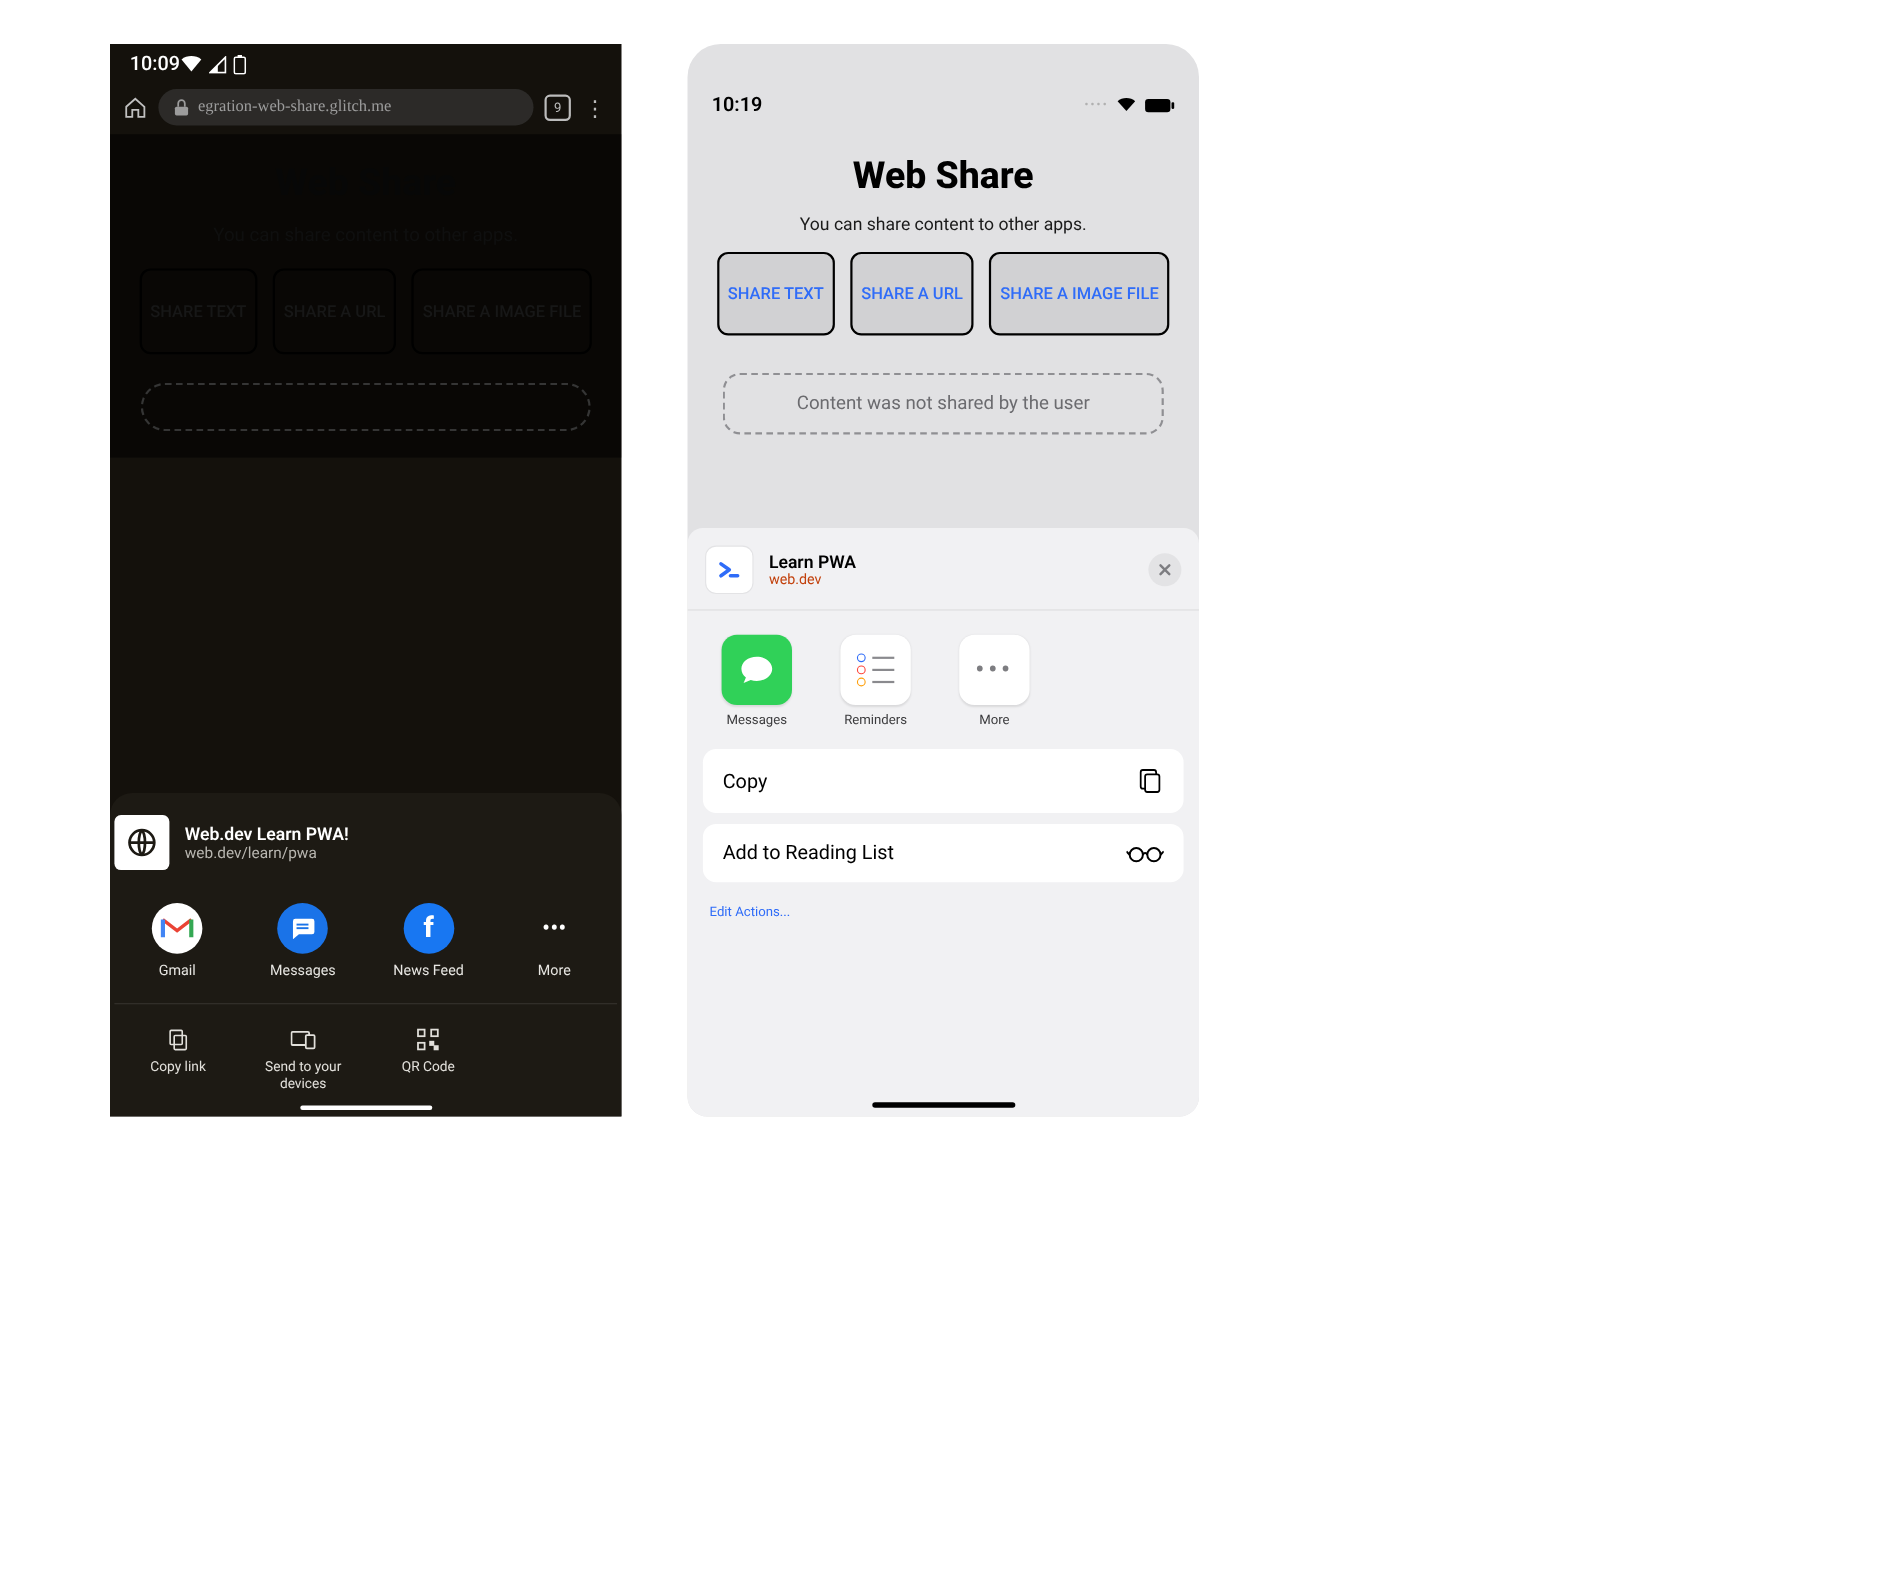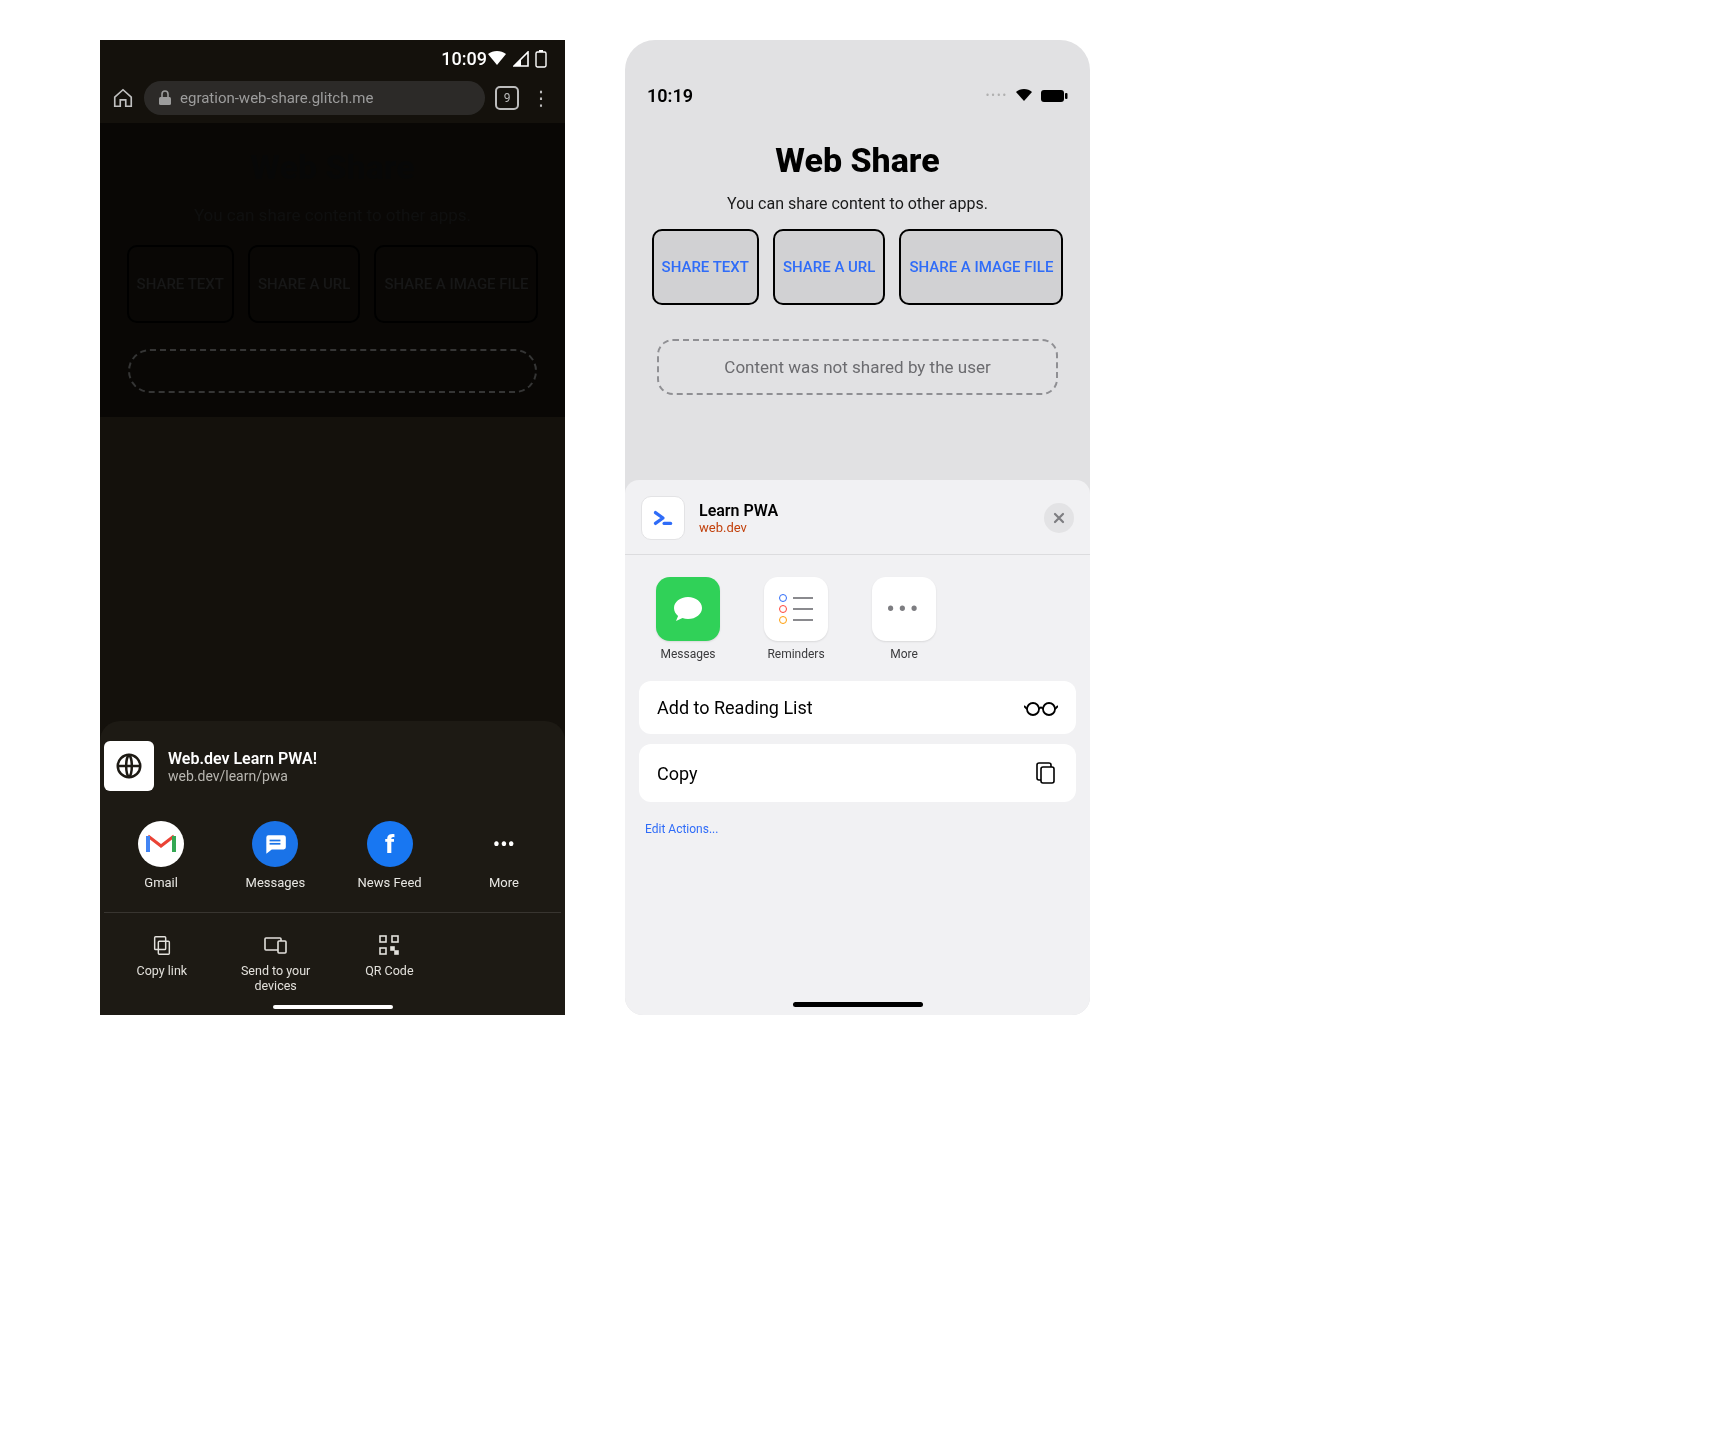--- a/index.html
+++ b/index.html
@@ -22,32 +22,32 @@
     background: #fff;
   }
 
   
   .android {
     background: #14110c;
     border-radius: 0;
     color: #fff;
   }
   .android .statusbar {
-    display: flex; justify-content: flex-end; align-items: center;
+    display: flex; justify-content: flex-start; align-items: center;
     padding: 8px 18px 4px 18px; font-size: 18px; font-weight: 500;
   }
   .android .status-icons { display: flex; gap: 6px; align-items: center; }
   .android .addrbar {
     display: flex; align-items: center; gap: 10px; padding: 8px 12px;
   }
   .android .home-icon { font-size: 22px; color: #c9c9c9; }
   .android .url-pill {
     flex: 1; background: rgba(60,60,60,.6); border-radius: 22px;
     padding: 8px 14px; display: flex; align-items: center; gap: 8px;
-    color: #9c9c9c; font-size: 15px;
+    color: #9c9c9c; font-size: 15px; font-family: Liberation Serif, serif;
   }
   .android .tab-count {
     border: 2px solid #bcbcbc; border-radius: 5px; width: 24px; height: 24px;
     display: flex; align-items: center; justify-content: center;
     font-size: 12px; color: #bcbcbc;
   }
   .android .overflow { color: #bcbcbc; font-size: 20px; padding: 0 2px; }
 
   .android .page-content {
     text-align: center; padding: 24px 14px; color: #222;
@@ -378,35 +378,35 @@
       <div class="app-col">
         <div class="app-ico">
             <span class="more-ico">•••</span>
           </div>
         <span>More</span>
       </div>
     </div>
 
     <div class="option-list">
       <div class="option">
+        <span>Copy</span>
+        <span>
+          <svg width="24" height="26" viewBox="0 0 24 26" fill="none" stroke="#000" stroke-width="1.6">
+              <rect x="7" y="7" width="13" height="16" rx="2"></rect>
+              <path d="M7 20H5a2 2 0 0 1-2-2V5a2 2 0 0 1 2-2h10a2 2 0 0 1 2 2v2"></path>
+            </svg>
+        </span>
+      </div>
+      <div class="option">
         <span>Add to Reading List</span>
         <span>
           <svg width="34" height="18" viewBox="0 0 34 18" fill="none" stroke="#000" stroke-width="1.8">
               <circle cx="9" cy="10" r="6"></circle>
               <circle cx="25" cy="10" r="6"></circle>
               <path d="M15 10c1-2 3-2 4 0 M3 10l-3-3 M31 10l3-3"></path>
             </svg>
         </span>
       </div>
-      <div class="option">
-        <span>Copy</span>
-        <span>
-          <svg width="24" height="26" viewBox="0 0 24 26" fill="none" stroke="#000" stroke-width="1.6">
-              <rect x="7" y="7" width="13" height="16" rx="2"></rect>
-              <path d="M7 20H5a2 2 0 0 1-2-2V5a2 2 0 0 1 2-2h10a2 2 0 0 1 2 2v2"></path>
-            </svg>
-        </span>
-      </div>
     </div>
     <div class="edit-actions">Edit Actions...</div>
   </div>
   <div class="home-indicator"></div>
 </div>
 
 </body></html>

